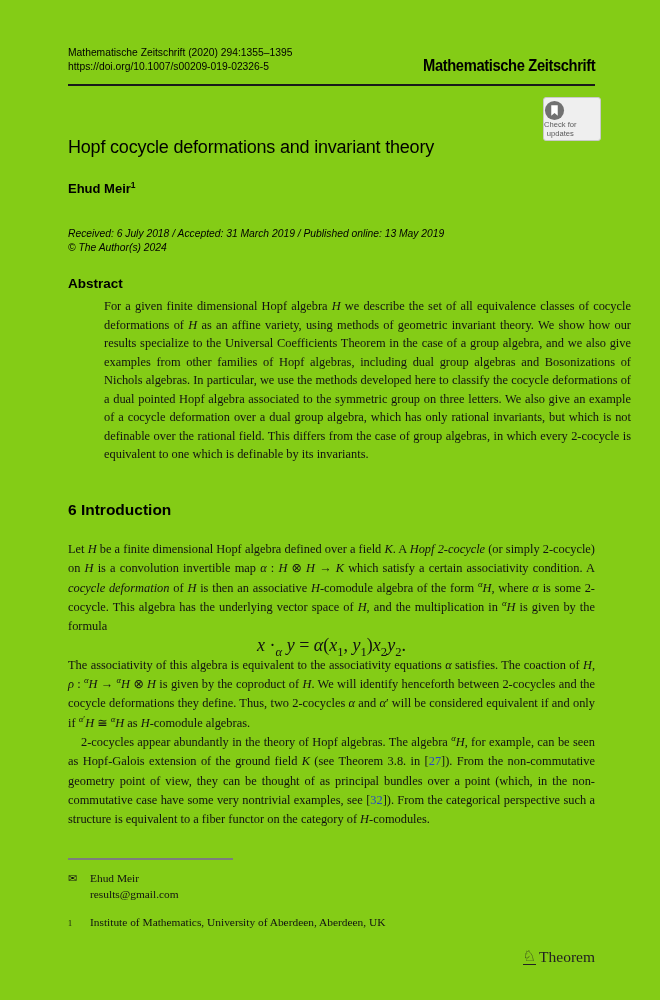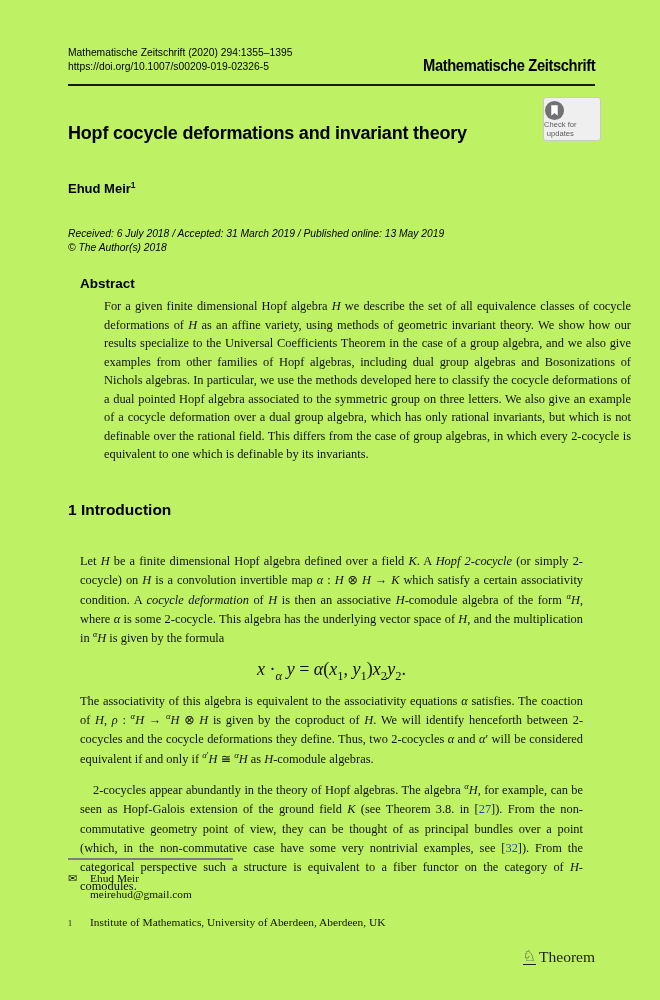--- a/index.html
+++ b/index.html
@@ -1,21 +1,21 @@
 <!DOCTYPE html>
 <html><head>
 <meta charset="utf-8">
 <style>
   * { margin: 0; padding: 0; box-sizing: border-box; }
   html, body { background: #ffffff; }
   .page {
     position: relative;
     width: 660px;
     height: 1000px;
-    background: #bef264;
+    background: #84cc16;
     font-family: "Liberation Serif", serif;
     color: #111;
     overflow: hidden;
   }
   
   .header-meta {
     position: absolute; top: 46px; left: 68px;
     font-family: "Liberation Sans", sans-serif;
     font-size: 10.3px; line-height: 14px; color: #000;
   }
@@ -36,56 +36,56 @@
     display: flex; flex-direction: column; align-items: flex-start;
     cursor: pointer;
   }
   .updates-badge svg { margin-top: 2px; }
   .updates-badge .badge-text {
     font-family: "Liberation Sans", sans-serif;
     font-size: 7.6px; line-height: 8.6px; color: #5a5a5a; text-align: center;
   }
   
   .article-title {
-    position: absolute; top: 123px; left: 68px; width: 527px;
+    position: absolute; top: 137px; left: 68px; width: 527px;
     font-family: "Liberation Sans", sans-serif;
-    font-weight: bold; font-size: 18px; color: #000; letter-spacing: -0.2px;
+    font-weight: normal; font-size: 18px; color: #000; letter-spacing: -0.2px;
   }
   .article-author {
     position: absolute; top: 181px; left: 68px;
     font-family: "Liberation Sans", sans-serif;
     font-weight: bold; font-size: 13px; color: #000;
   }
   .article-author sup { font-size: 8.5px; line-height: 0; }
   .article-history {
     position: absolute; top: 227px; left: 68px; width: 527px;
     font-family: "Liberation Sans", sans-serif;
     font-size: 10.3px; line-height: 13.5px; color: #000; font-style: italic;
   }
   
   .abstract-heading {
     position: absolute; top: 276px; left: 68px;
     font-family: "Liberation Sans", sans-serif;
-    font-weight: bold; font-size: 13.5px; color: #000; margin-left: 12px;
+    font-weight: bold; font-size: 13.5px; color: #000;
   }
   .abstract-body {
     position: absolute; top: 297px; left: 68px; width: 527px;
     font-size: 12.4px; line-height: 18.55px; text-align: justify; color: #111; margin-left: 36px;
   }
   
   .section-heading {
     position: absolute; top: 501px; left: 68px;
     font-family: "Liberation Sans", sans-serif;
     font-weight: bold; font-size: 15.5px; color: #000;
   }
   .intro-body {
     position: absolute; top: 540px; left: 68px; width: 527px;
     font-size: 12.4px; line-height: 19.3px; text-align: justify; color: #111;
   }
-  .intro-body p { margin: 12px; }
+  .intro-body p { margin: 0; }
   .para-indent { text-indent: 13px; }
   .formula {
     text-align: center; text-indent: 0;
     font-size: 18px; margin: 7px 0 7px 0;
   }
   sup, sub { line-height: 0; font-size: 0.7em; }
   .ref-link { color: #2a46c6; cursor: pointer; }
   
   .footnote-rule {
     position: absolute; top: 858px; left: 68px; width: 165px; height: 2px;
@@ -133,41 +133,41 @@
       <div>updates</div>
     </div>
   </div>
 
   <h1 class="article-title">Hopf cocycle deformations and invariant theory</h1>
   <div class="article-author">
     <span>Ehud Meir</span><sup>1</sup>
   </div>
   <div class="article-history">
     <div>Received: 6 July 2018 / Accepted: 31 March 2019 / Published online: 13 May 2019</div>
-    <div>© The Author(s) 2018</div>
+    <div>© The Author(s) 2024</div>
   </div>
 
   <div class="abstract-heading">Abstract</div>
   <div class="abstract-body">For a given finite dimensional Hopf algebra <i>H</i> we describe the set of all equivalence classes of cocycle deformations of <i>H</i> as an affine variety, using methods of geometric invariant theory. We show how our results specialize to the Universal Coefficients Theorem in the case of a group algebra, and we also give examples from other families of Hopf algebras, including dual group algebras and Bosonizations of Nichols algebras. In particular, we use the methods developed here to classify the cocycle deformations of a dual pointed Hopf algebra associated to the symmetric group on three letters. We also give an example of a cocycle deformation over a dual group algebra, which has only rational invariants, but which is not definable over the rational field. This differs from the case of group algebras, in which every 2-cocycle is equivalent to one which is definable by its invariants.</div>
 
-  <div class="section-heading">1 Introduction</div>
+  <div class="section-heading">6 Introduction</div>
   <div class="intro-body">
     <p>Let <i>H</i> be a finite dimensional Hopf algebra defined over a field <i>K</i>. A <i>Hopf 2-cocycle</i> (or simply 2-cocycle) on <i>H</i> is a convolution invertible map <i>α</i> : <i>H</i> ⊗ <i>H</i> → <i>K</i> which satisfy a certain associativity condition. A <i>cocycle deformation</i> of <i>H</i> is then an associative <i>H</i>-comodule algebra of the form <sup><i>α</i></sup><i>H</i>, where <i>α</i> is some 2-cocycle. This algebra has the underlying vector space of <i>H</i>, and the multiplication in <sup><i>α</i></sup><i>H</i> is given by the formula</p>
     <p class="formula"><i>x</i> ·<sub><i>α</i></sub> <i>y</i> = <i>α</i>(<i>x</i><sub>1</sub>, <i>y</i><sub>1</sub>)<i>x</i><sub>2</sub><i>y</i><sub>2</sub>.</p>
     <p>The associativity of this algebra is equivalent to the associativity equations <i>α</i> satisfies. The coaction of <i>H</i>, <i>ρ</i> : <sup><i>α</i></sup><i>H</i> → <sup><i>α</i></sup><i>H</i> ⊗ <i>H</i> is given by the coproduct of <i>H</i>. We will identify henceforth between 2-cocycles and the cocycle deformations they define. Thus, two 2-cocycles <i>α</i> and <i>α</i>′ will be considered equivalent if and only if <sup><i>α</i>′</sup><i>H</i> ≅ <sup><i>α</i></sup><i>H</i> as <i>H</i>-comodule algebras.</p>
     <p class="para-indent">2-cocycles appear abundantly in the theory of Hopf algebras. The algebra <sup><i>α</i></sup><i>H</i>, for example, can be seen as Hopf-Galois extension of the ground field <i>K</i> (see Theorem 3.8. in [<span class="ref-link">27</span>]). From the non-commutative geometry point of view, they can be thought of as principal bundles over a point (which, in the non-commutative case have some very nontrivial examples, see [<span class="ref-link">32</span>]). From the categorical perspective such a structure is equivalent to a fiber functor on the category of <i>H</i>-comodules.</p>
   </div>
 
   <div class="footnote-rule"></div>
   <div class="footnotes">
     <div class="fn-row">
       <span class="fn-marker">✉</span>
       <span>
         <span>Ehud Meir</span><br>
-        <span>meirehud@gmail.com</span>
+        <span>results@gmail.com</span>
       </span>
     </div>
     <div class="fn-row fn-affil">
       <span class="fn-marker sup-mark">1</span>
       <span>Institute of Mathematics, University of Aberdeen, Aberdeen, UK</span>
     </div>
   </div>
 
   <div class="springer-logo">
     <span class="knight-icon">♘</span>

